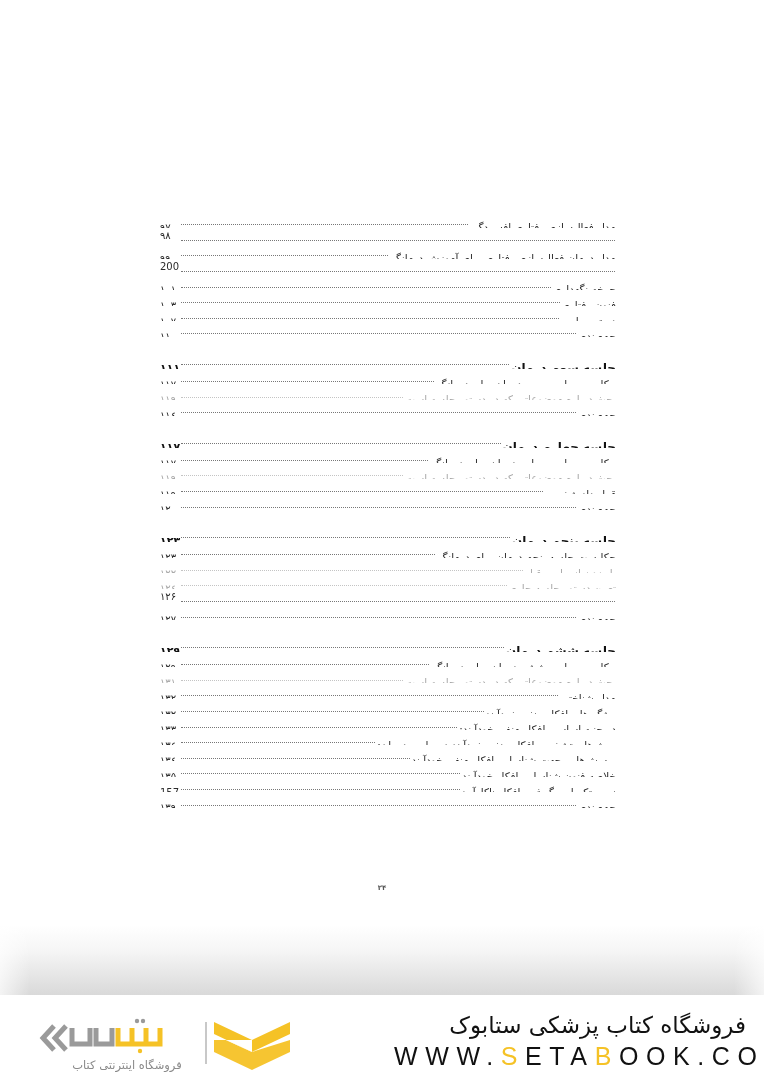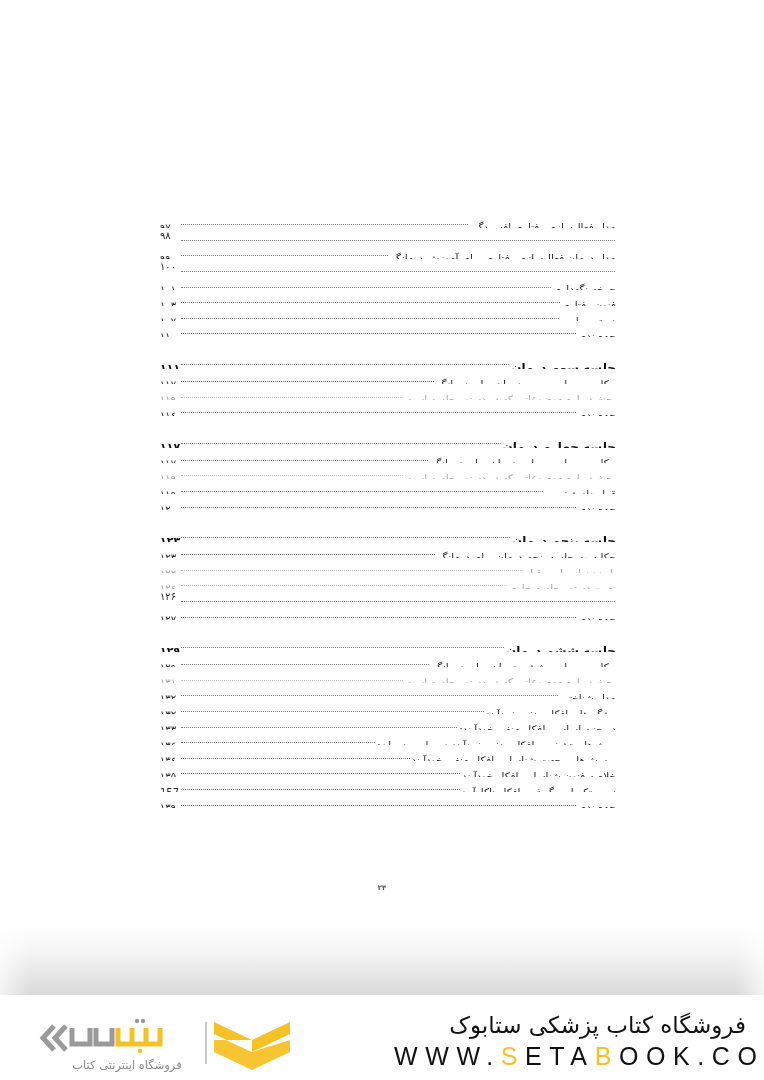--- a/index.html
+++ b/index.html
@@ -90,21 +90,21 @@
           <span class="dots"></span>
           <span class="page-num">۹۸</span>
         </div>
         <div class="toc-row ">
           <span class="title">مدل درمان فعال‌سازی رفتاری برای آموزش درمانگر</span>
           <span class="dots"></span>
           <span class="page-num">۹۹</span>
         </div>
         <div class="toc-row ">
           <span class="dots"></span>
-          <span class="page-num">۱۰۰</span>
+          <span class="page-num">200</span>
         </div>
         <div class="toc-row ">
           <span class="title">چرخه نگهداری</span>
           <span class="dots"></span>
           <span class="page-num">۱۰۱</span>
         </div>
         <div class="toc-row ">
           <span class="title">فنون رفتاری</span>
           <span class="dots"></span>
           <span class="page-num">۱۰۳</span>

